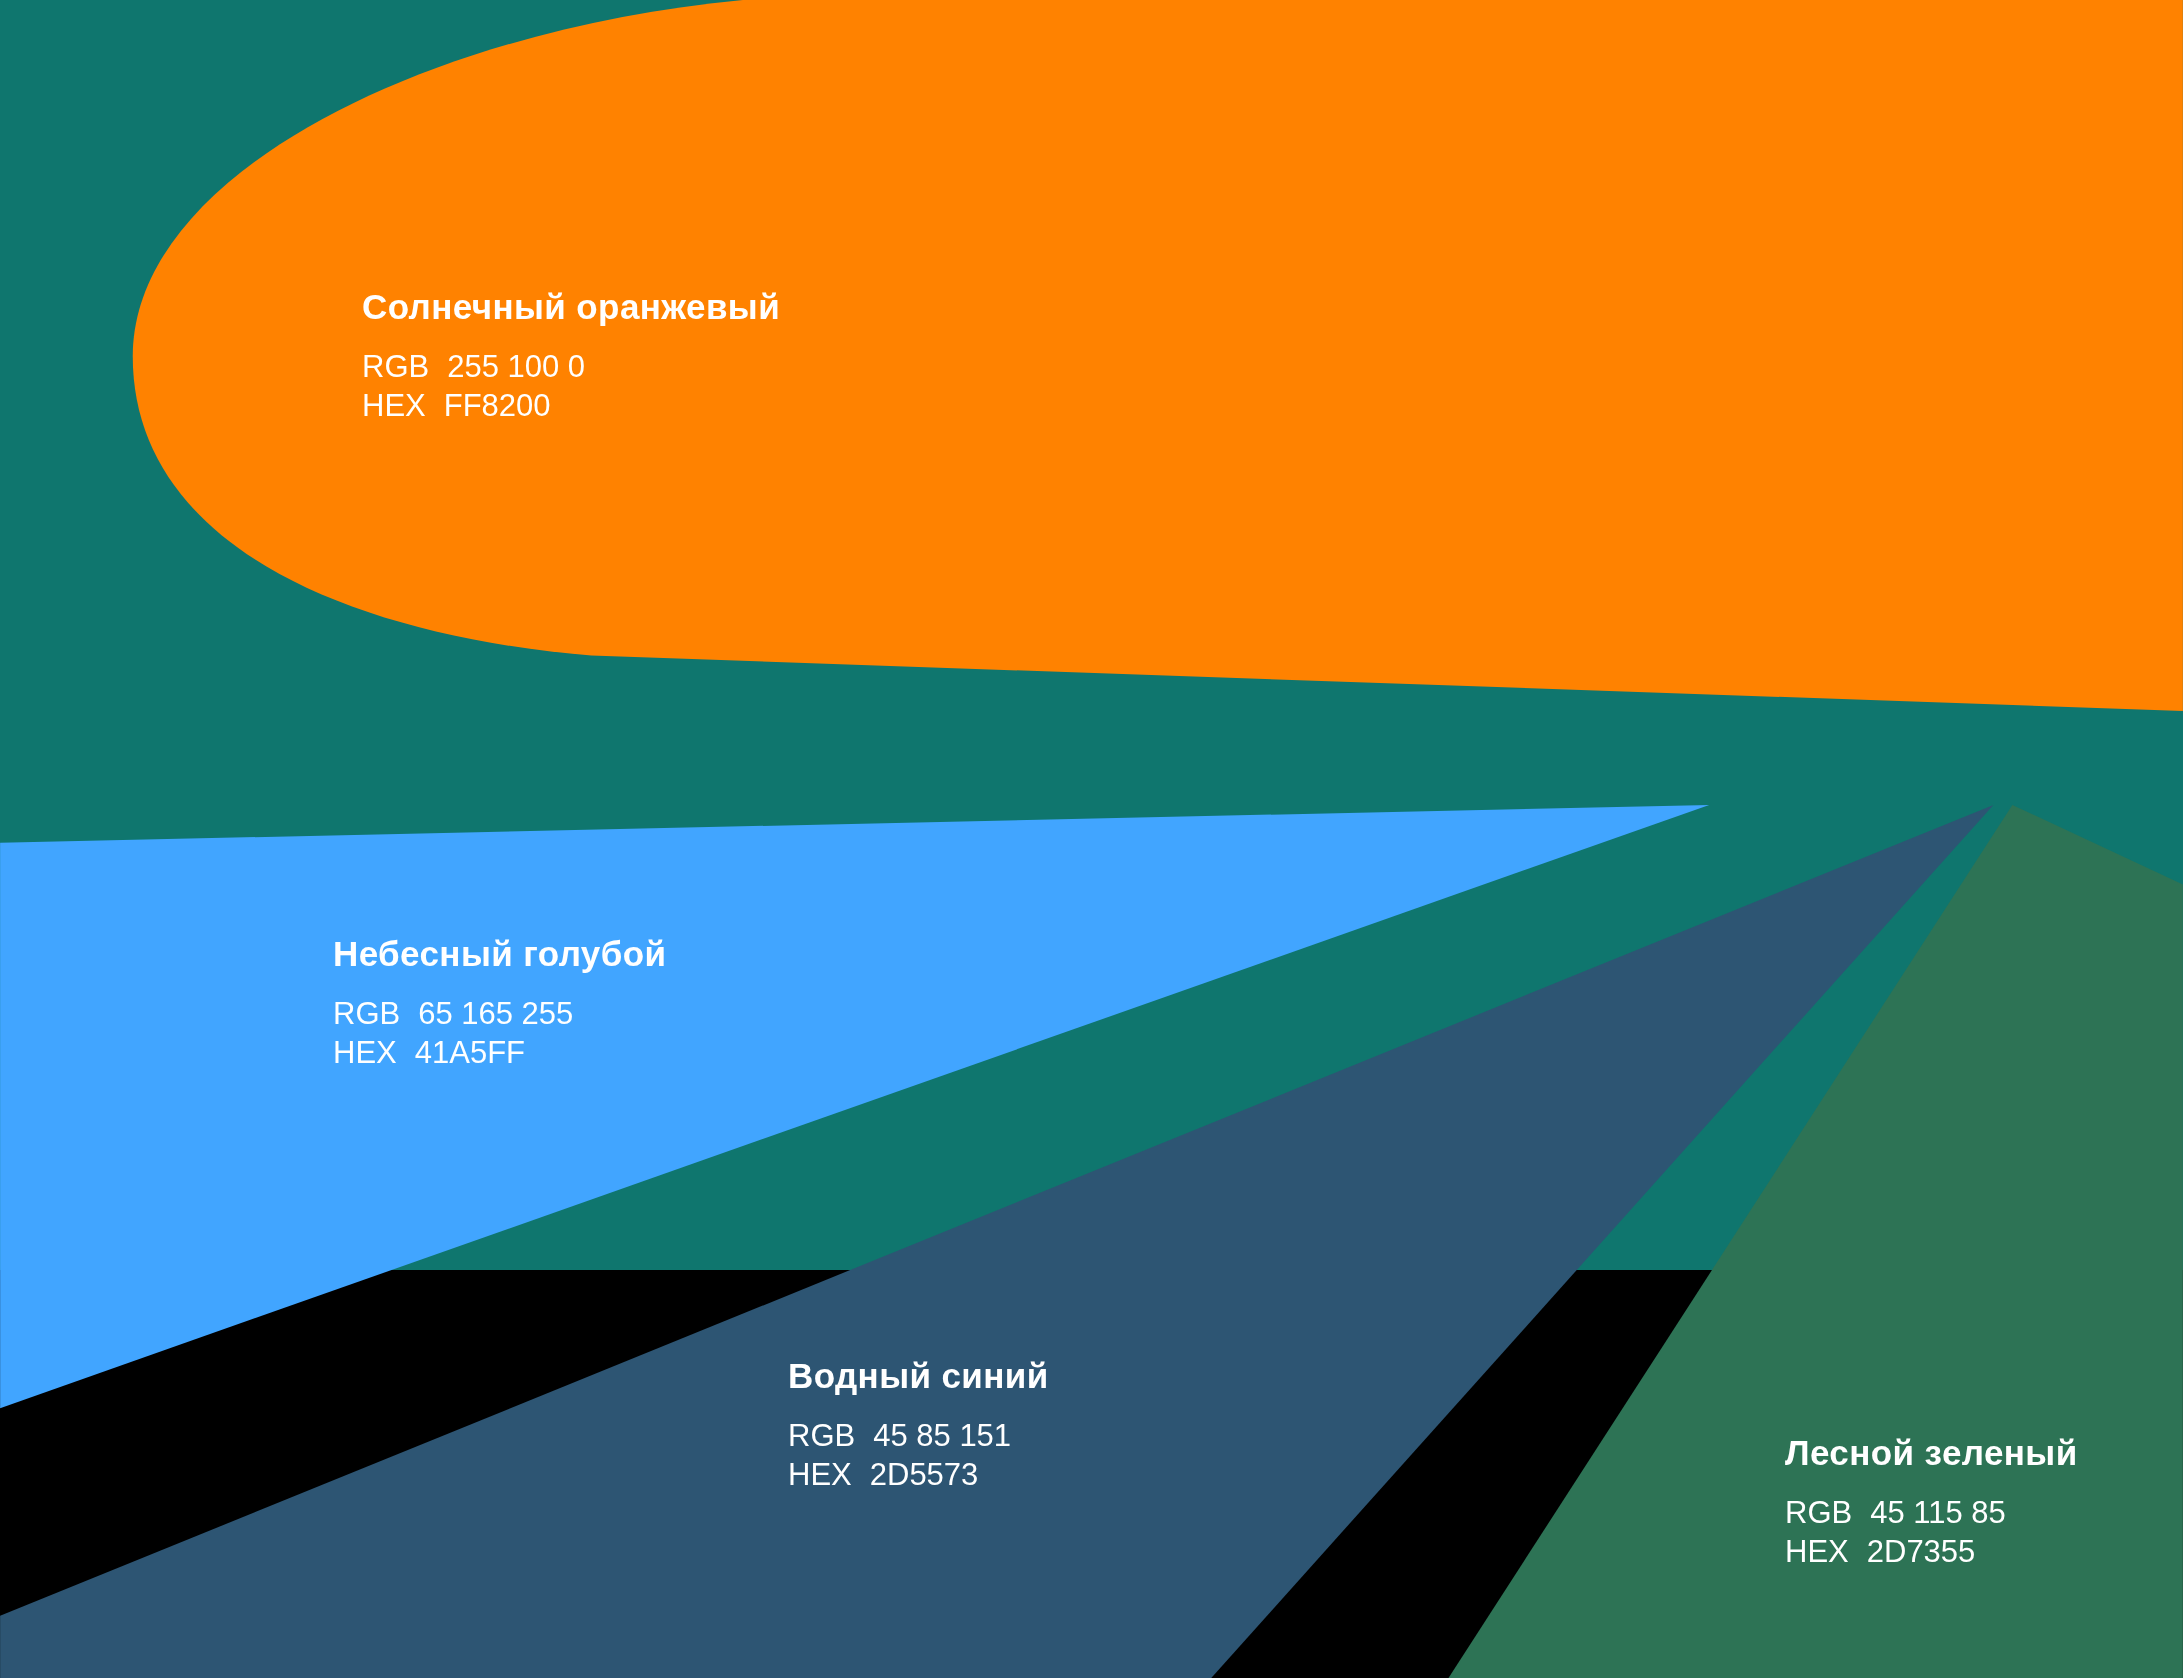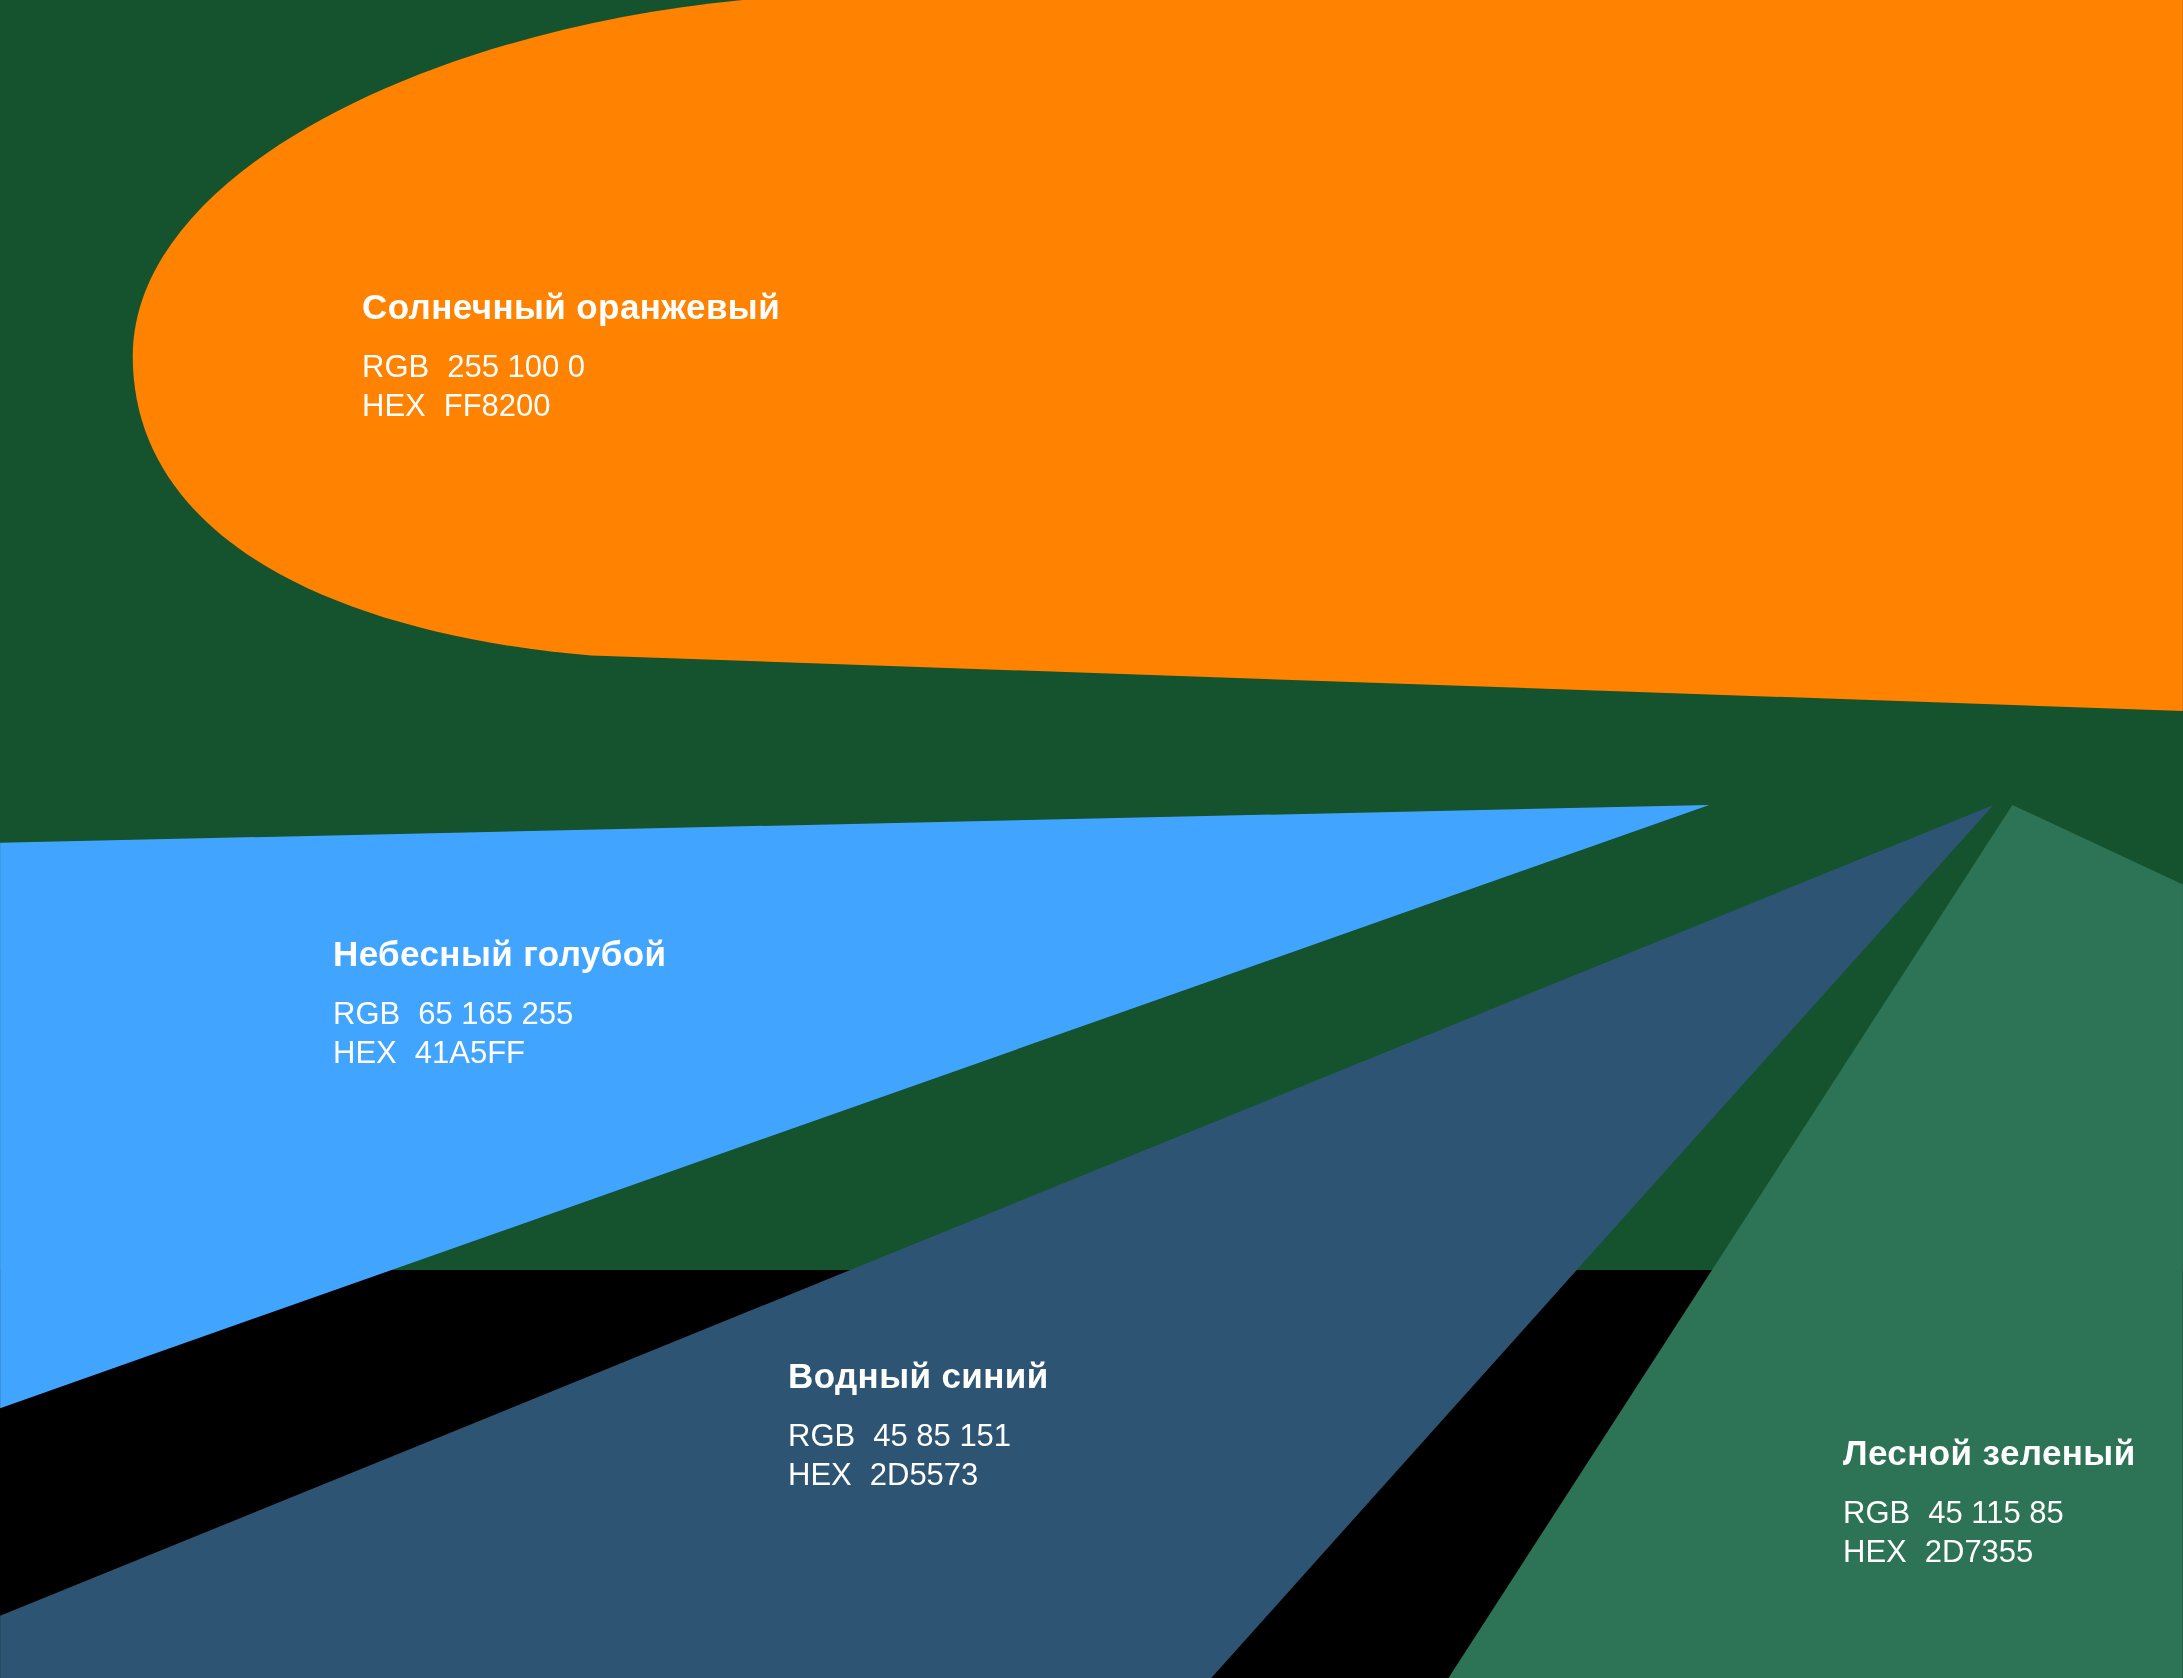--- a/index.html
+++ b/index.html
@@ -10,21 +10,21 @@
     width: 2183px;
     height: 1678px;
     background: #000000;
     overflow: hidden;
     font-family: "Liberation Sans", "DejaVu Sans", sans-serif;
   }
   #canvas {
     position: relative;
     width: 2183px;
     height: 1270px;
-    background: #14532d;
+    background: #0f766e;
   }
   #shapes {
     position: absolute;
     left: 0;
     top: 0;
     width: 2183px;
     height: 1678px;
     display: block;
   }
   .swatch-label {
@@ -47,21 +47,21 @@
     line-height: 39px;
     white-space: nowrap;
   }
   .spec-key {
     margin-right: 18px;
   }
   
   #label-orange { left: 362px; top: 287px; }
   #label-sky    { left: 333px; top: 934px; }
   #label-water  { left: 788px; top: 1356px; }
-  #label-forest { left: 1843px; top: 1433px; }
+  #label-forest { left: 1785px; top: 1433px; }
 </style>
 </head>
 <body>
 
 <div id="canvas">
 
   <svg id="shapes" viewBox="0 0 2880 2214" xmlns="http://www.w3.org/2000/svg" aria-hidden="true">
 
     <path d="M 980 0 C 560 40 175 230 175 470 C 175 705 430 835 780 865 L 2880 938 L 2880 0 Z" fill="#FF8200"></path>
 

